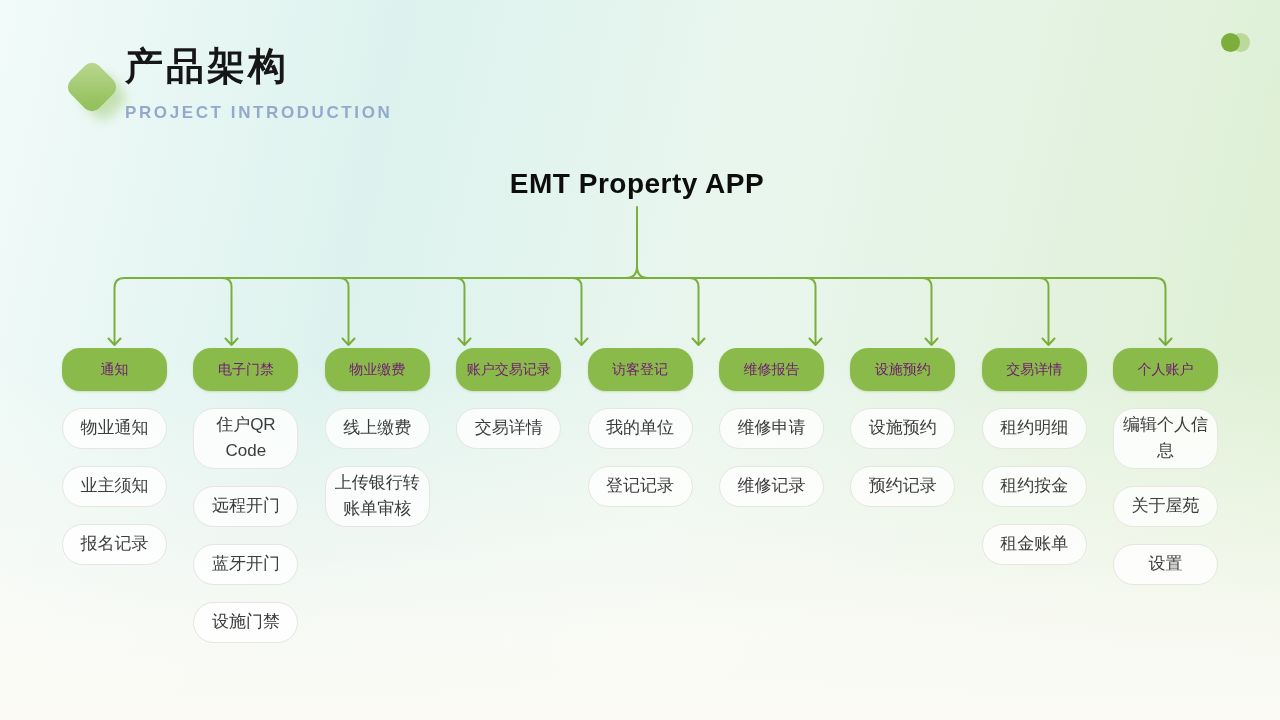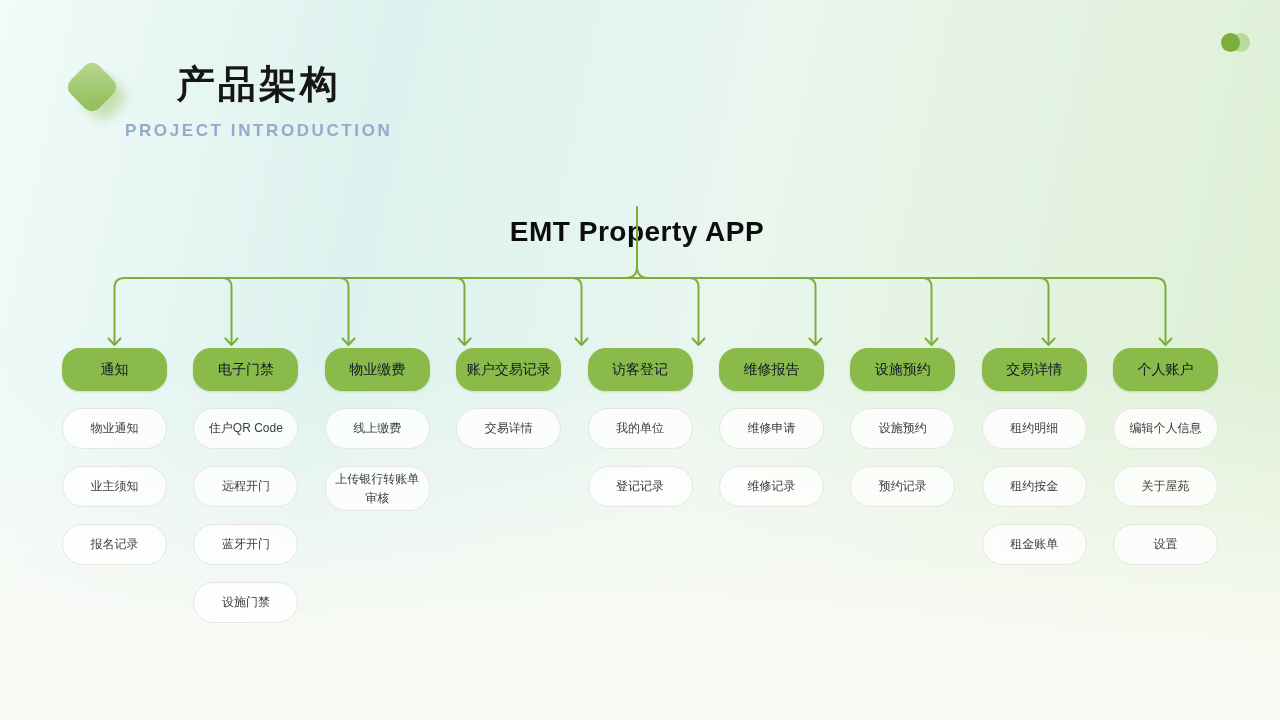--- a/index.html
+++ b/index.html
@@ -9,21 +9,21 @@
     -webkit-font-smoothing:antialiased;
   }
   .stage{
     position:absolute;inset:0;
     background:
       linear-gradient(to bottom, rgba(255,255,255,0) 50%, rgba(252,251,246,.85) 88%, #fbfaf5 100%),
       linear-gradient(102deg, #f2fbf9 0%, #ddf2ee 28%, #e9f6ee 55%, #ddefd2 100%);
   }
 
   
-  .eyebrow{position:absolute;left:125px;top:62px;text-align:center;}
+  .eyebrow{position:absolute;left:125px;top:44px;}
   .eyebrow h1{
     margin:0;font-size:38px;line-height:44px;font-weight:900;
     color:#161616;letter-spacing:3px;
   }
   .eyebrow .subtitle{
     margin-top:15px;font-size:17px;font-weight:700;
     letter-spacing:2.6px;color:#93aacd;
   }
   .diamond-wrap{position:absolute;left:64px;top:60px;width:62px;height:62px;}
   .diamond-shadow{
@@ -36,40 +36,40 @@
     background:linear-gradient(135deg,#bcd994 0%,#9ac465 70%,#8fbc58 100%);
   }
   .dots{position:absolute;top:33px;right:30px;width:29px;height:19px;}
   .dots .dot{position:absolute;top:0;width:19px;height:19px;border-radius:50%;}
   .dots .dot-light{left:10px;background:#a3ca73;opacity:.62;}
   .dots .dot-dark{left:0;background:var(--line-green,#73aa31);}
 
   
   .root-title{
     position:absolute;top:168px;left:637px;transform:translateX(-50%);
-    font-size:28px;font-weight:800;color:#0d0d0d;letter-spacing:.5px;white-space:nowrap;margin-top:48px;
+    font-size:28px;font-weight:800;color:#0d0d0d;letter-spacing:.5px;white-space:nowrap;
   }
   #connector-svg{position:absolute;inset:0;pointer-events:none;}
 
   #tree-columns{
     position:absolute;left:62px;top:348px;width:1156px;
     display:flex;justify-content:space-between;align-items:flex-start;
   }
   .col{width:105px;display:flex;flex-direction:column;gap:17px;}
   .cat-btn{
     height:43px;border-radius:18px;
     background:var(--accent-green,#8aba4a);
-    color:#0f172a;font-size:14px;font-weight:500;
+    color:#701a75;font-size:14px;font-weight:500;
     display:flex;align-items:center;justify-content:center;text-align:center;
     box-shadow:0 1px 2px rgba(110,150,55,.25);
   }
   .leaf-card{
     min-height:41px;border-radius:21px;box-sizing:border-box;
     background:rgba(255,255,255,.78);border:1px solid #e6e5df;
-    color:#3c3c3c;font-size:12px;line-height:1.55;
+    color:#3c3c3c;font-size:17px;line-height:1.55;
     display:flex;align-items:center;justify-content:center;
     text-align:center;padding:3px 5px;
   }
 </style>
 </head>
 <body>
 
 <div class="stage">
 
   <div class="diamond-wrap">

